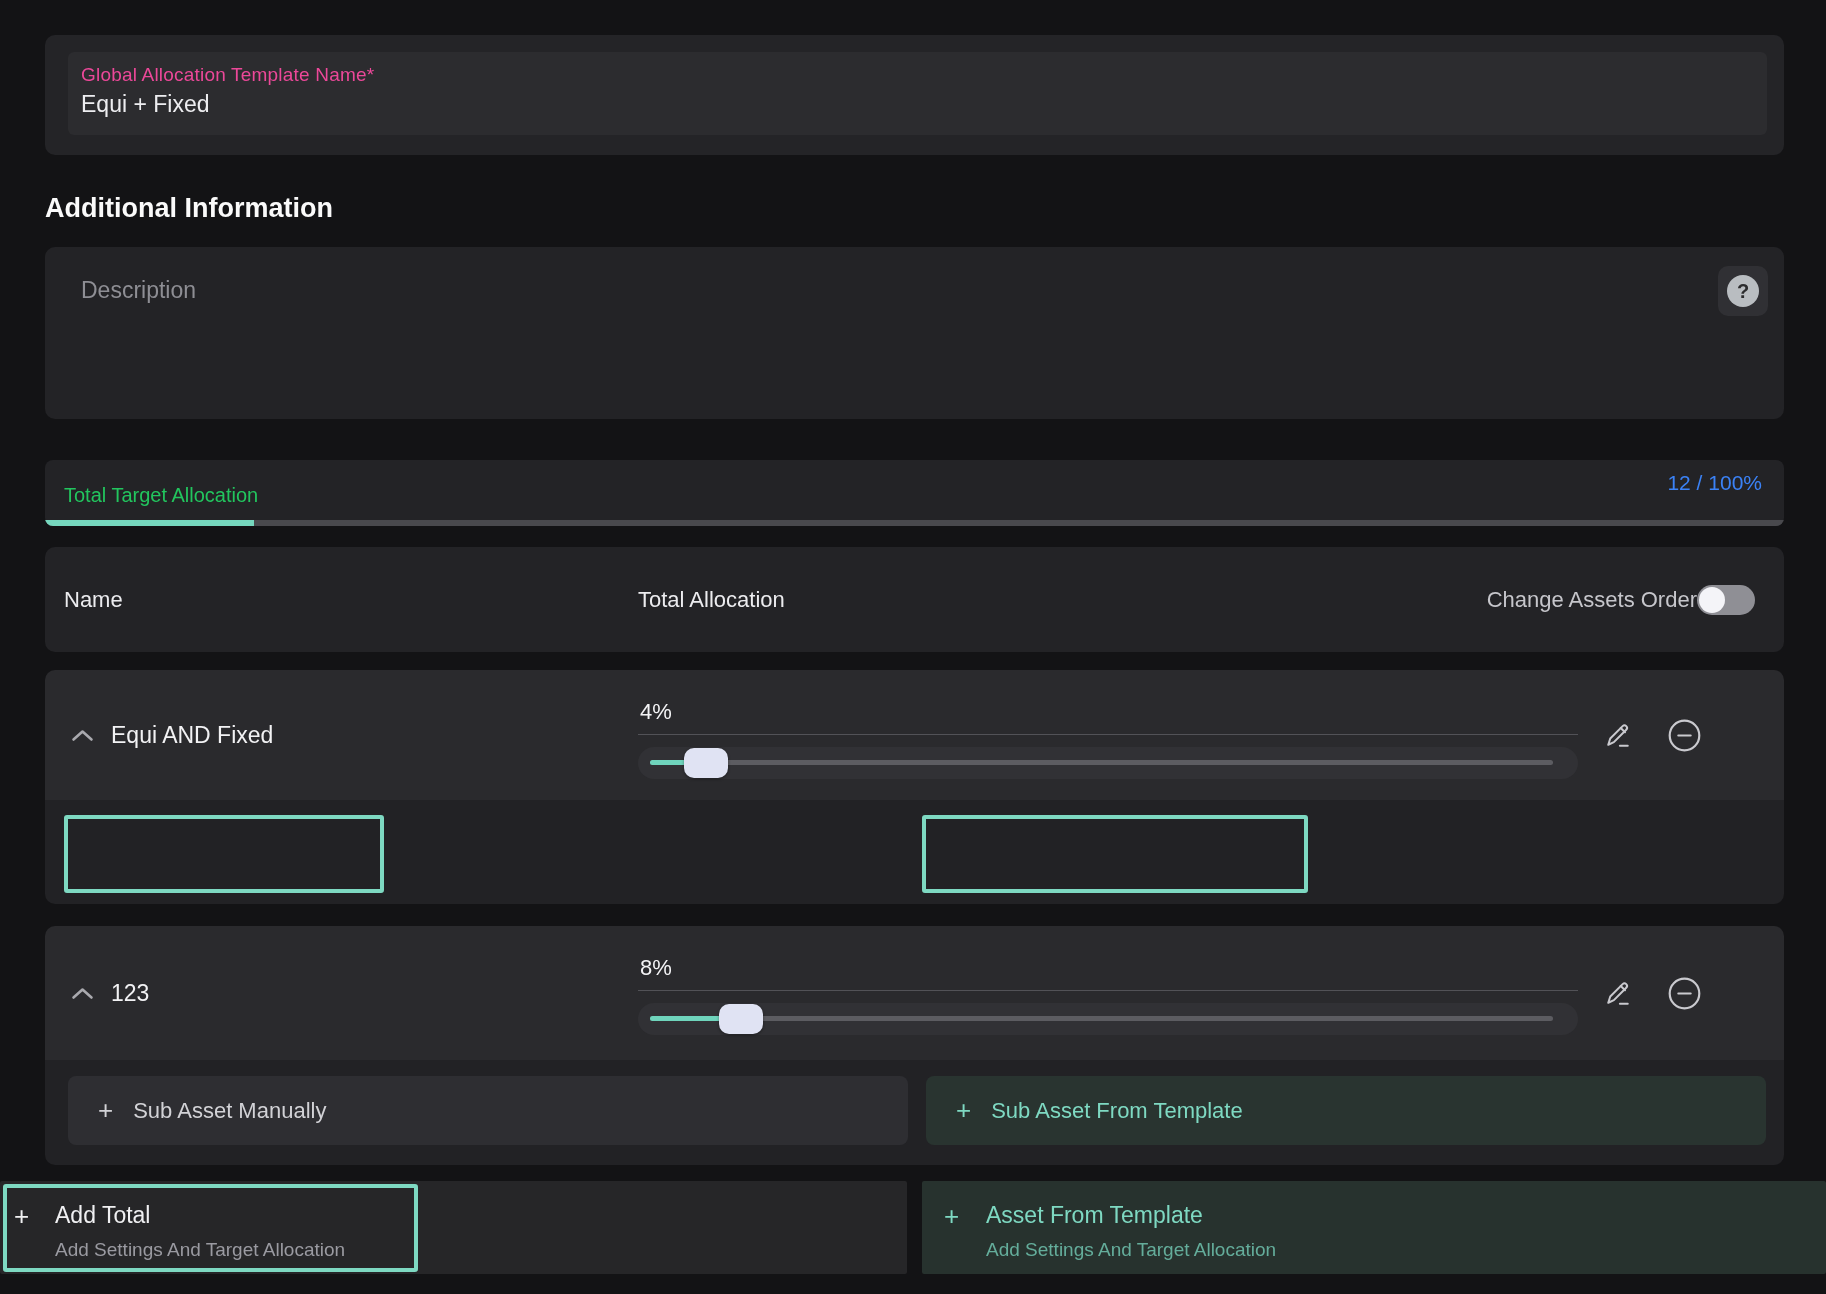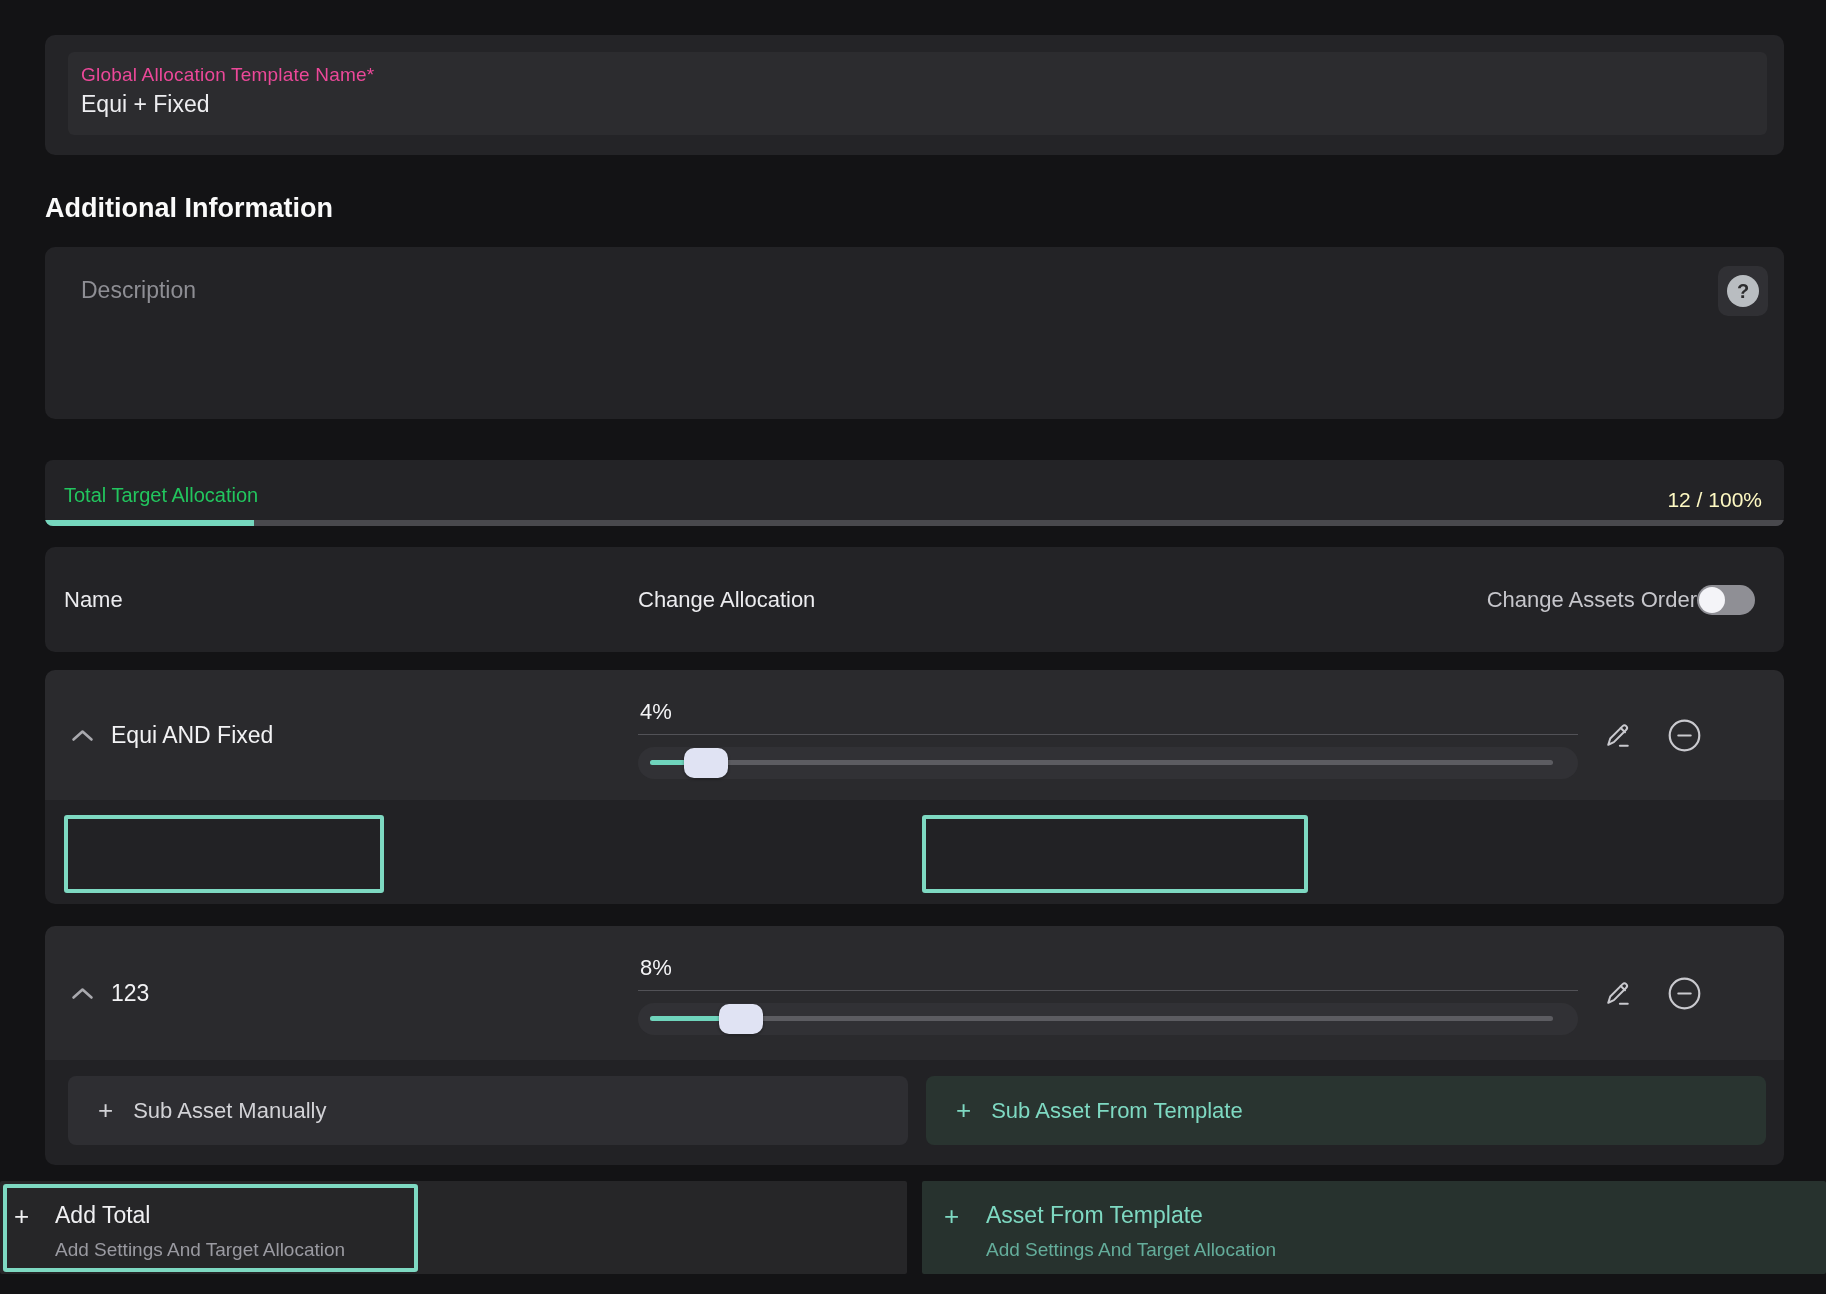--- a/index.html
+++ b/index.html
@@ -26,21 +26,21 @@
     font-family:"Liberation Sans",sans-serif; font-size:23px; color:#fca5a5; padding:30px 90px 20px 36px; }
   .desc-textarea::placeholder { color:#8e8e94; }
   .help-btn { position:absolute; left:1673px; top:19px; width:50px; height:50px; background:#303034;
     border-radius:10px; display:flex; align-items:center; justify-content:center; cursor:pointer; }
   .help-circle { width:32px; height:32px; border-radius:50%; background:#b9bdc1; color:#2c2c2e;
     font-size:20px; font-weight:bold; display:flex; align-items:center; justify-content:center; }
 
   
   .total-bar { overflow:hidden; border-radius:8px; }
   .total-label { position:absolute; left:19px; top:24px; font-size:20px; color:#22c55e; }
-  .total-value { position:absolute; right:22px; top:28px; font-size:21px; color:#fef9c3; }
+  .total-value { position:absolute; right:22px; top:11px; font-size:21px; color:#3b82f6; }
   .progress-track { position:absolute; left:0; right:0; bottom:0; height:6px; background:#49494d; }
   .progress-fill { height:100%; background:#76d7be; }
 
   
   .col-title { font-size:22px; color:#ececef; }
   .order-wrap { position:absolute; right:29px; top:0; height:100%; display:flex; align-items:center; }
   .order-label { font-size:22px; color:#c6c6cb; }
   .toggle { width:58px; height:30px; border-radius:15px; background:#8f8f95; position:relative; cursor:pointer; }
   .toggle-knob { position:absolute; left:2px; top:2px; width:26px; height:26px; border-radius:50%; background:#f4f4f8; }
 
@@ -111,21 +111,21 @@
   <div class="panel total-bar" style="left:45px; top:460px; width:1739px; height:66px;">
     <div class="total-label">Total Target Allocation</div>
     <div class="total-value">12 / 100%</div>
     <div class="progress-track">
       <div class="progress-fill" style="width: 12%;"></div>
     </div>
   </div>
 
   <div class="panel" style="left:45px; top:547px; width:1739px; height:105px;">
     <div class="col-title abs" style="left:19px; top:40px;">Name</div>
-    <div class="col-title abs" style="left:593px; top:40px;">Change Allocation</div>
+    <div class="col-title abs" style="left:593px; top:40px;">Total Allocation</div>
     <div class="order-wrap">
       <span class="order-label">Change Assets Order</span>
       <div class="toggle">
         <div class="toggle-knob"></div>
       </div>
     </div>
   </div>
 
   <div class="asset-card" style="top:670px;">
     <div class="asset-upper">

